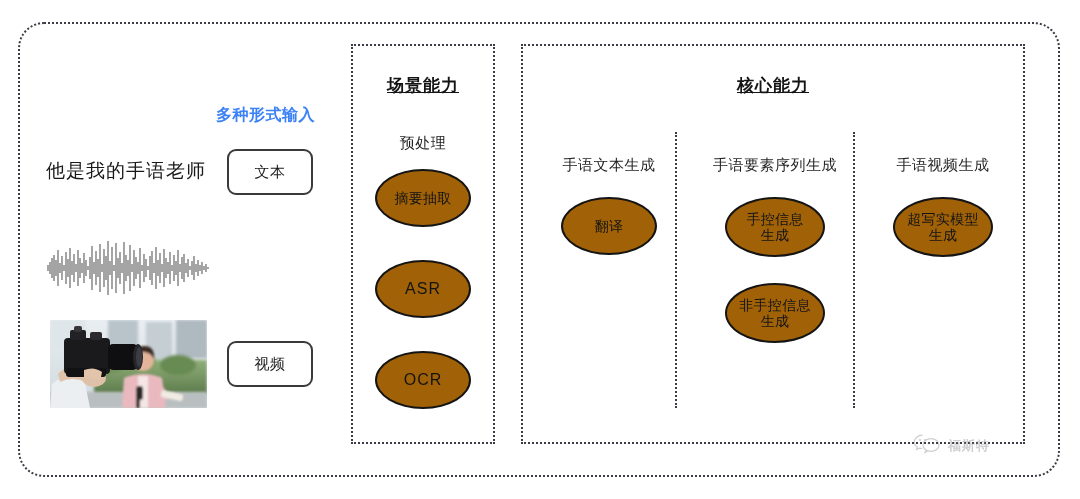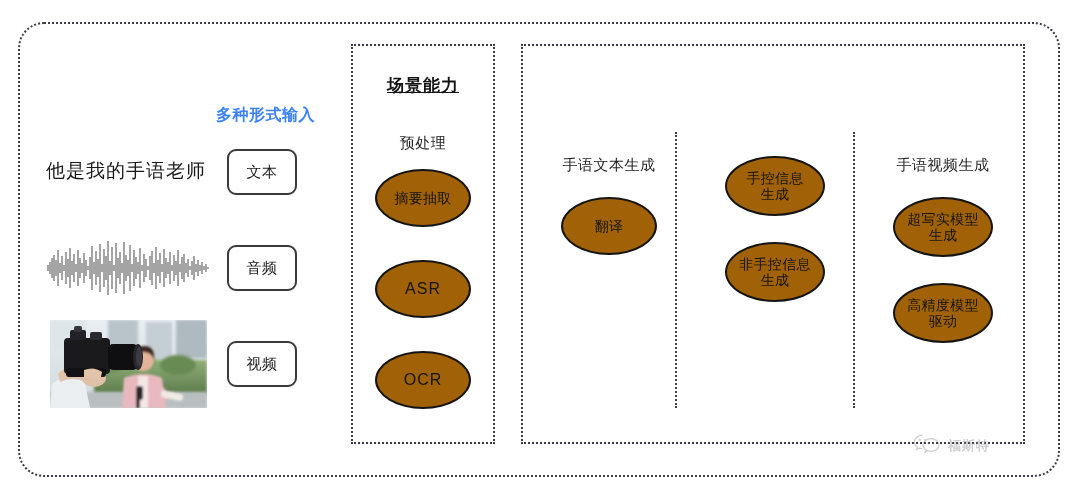--- a/index.html
+++ b/index.html
@@ -152,21 +152,21 @@
     left: 216px;
     top: 105px;
     font-size: 16px;
     font-weight: bold;
     color: #3b82f6;
     letter-spacing: 0.5px;
     white-space: nowrap;
   }
   .input-btn {
     position: absolute;
-    width: 70px;
+    width: 86px;
     height: 46px;
     border: 2px solid #3a3a3a;
     border-radius: 9px;
     display: flex;
     align-items: center;
     justify-content: center;
     font-size: 15px;
     color: #1b1b1b;
     background: #ffffff;
     box-sizing: border-box;
@@ -381,23 +381,20 @@
         <rect x="16" y="48" width="40" height="9" rx="3" fill="#121214"></rect>
         <path d="M34 50 Q44 46 52 52 L50 62 Q42 56 34 58 Z" fill="#e2c4ab"></path>
         <rect x="24" y="6" width="8" height="6" rx="2" fill="#35353a"></rect>
       </g>
     </svg>
   </div>
 
   <div class="input-btn" id="btn-text">
     <span>文本</span>
   </div>
-  <div class="input-btn" id="btn-audio">
-    <span>音频</span>
-  </div>
   <div class="input-btn" id="btn-video">
     <span>视频</span>
   </div>
 
   <div class="panel" id="scene-panel">
     <div class="panel-title">场景能力</div>
     <div class="panel-subtitle">预处理</div>
 
     <div class="scene-stack">
       <div class="ellipse">
@@ -406,58 +403,54 @@
       <div class="ellipse latin">
         <span class="etext">ASR</span>
       </div>
       <div class="ellipse latin">
         <span class="etext">OCR</span>
       </div>
     </div>
   </div>
 
   <div class="panel" id="core-panel">
+    <div class="panel-title">核心能力</div>
 
     <div class="col-divider" id="divider-1"></div>
     <div class="col-divider" id="divider-2"></div>
 
     <div class="core-col" id="core-col-1">
       <div class="col-heading">手语文本生成</div>
       <div class="ellipse">
         <span class="etext">翻译</span>
       </div>
     </div>
 
     <div class="core-col" id="core-col-2">
+      <div class="col-heading">手语要素序列生成</div>
       <div class="ellipse wide">
         <span class="etext">
           <span>手控信息</span><br>
           <span>生成</span>
         </span>
       </div>
       <div class="ellipse wide">
         <span class="etext">
           <span>非手控信息</span><br>
           <span>生成</span>
         </span>
       </div>
     </div>
 
     <div class="core-col" id="core-col-3">
       <div class="col-heading">手语视频生成</div>
       <div class="ellipse wide">
         <span class="etext">
           <span>超写实模型</span><br>
           <span>生成</span>
-        </span>
-      </div>
-      <div class="ellipse wide">
-        <span class="etext">
-          <span>高精度模型</span><br>
-          <span>驱动</span>
         </span>
       </div>
     </div>
   </div>
 
   <div id="watermark">
     <span>
       <svg width="30" height="24" viewBox="0 0 30 24">
         <g fill="none" stroke="#8c8c8c" stroke-width="1.2">
           <path d="M10.5 3.2C5.9 3.2 2.2 6.2 2.2 9.9c0 2.1 1.2 4 3.1 5.2l-.8 2.4 2.8-1.4c.9.3 1.9.4 2.9.4"></path>

